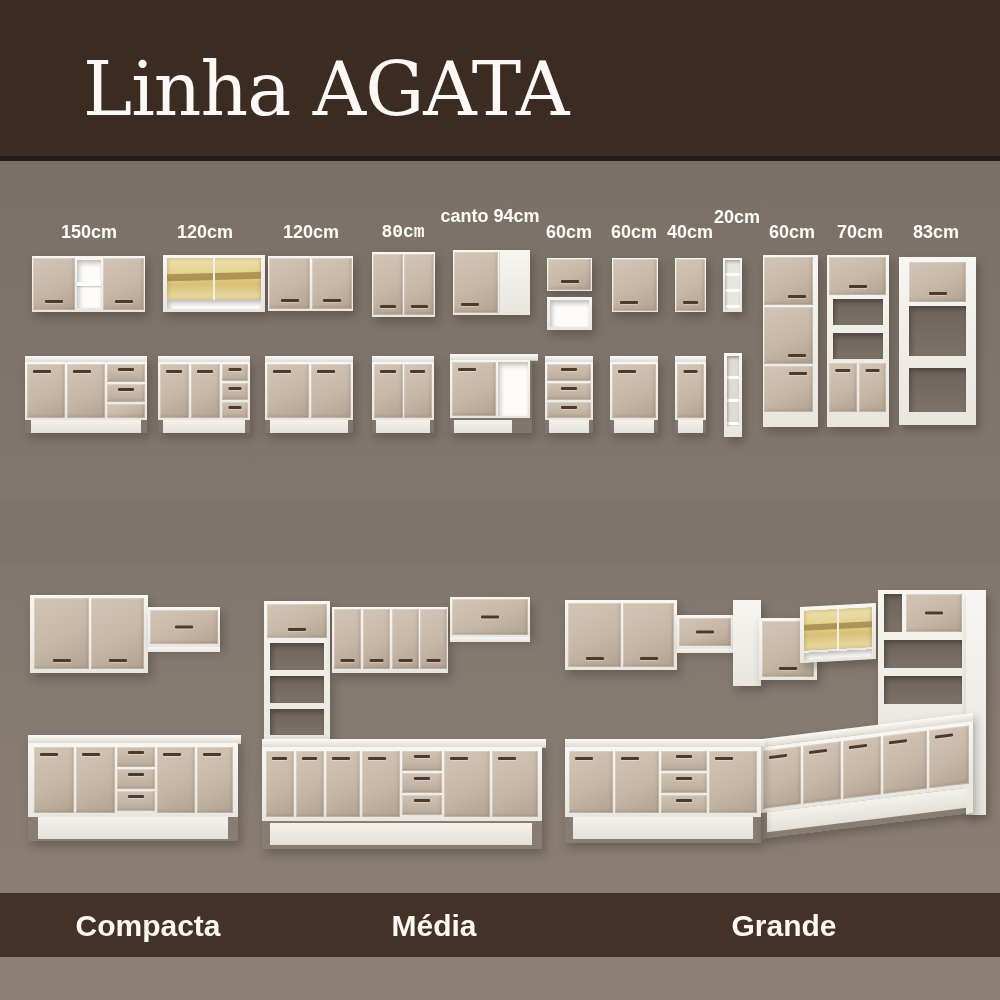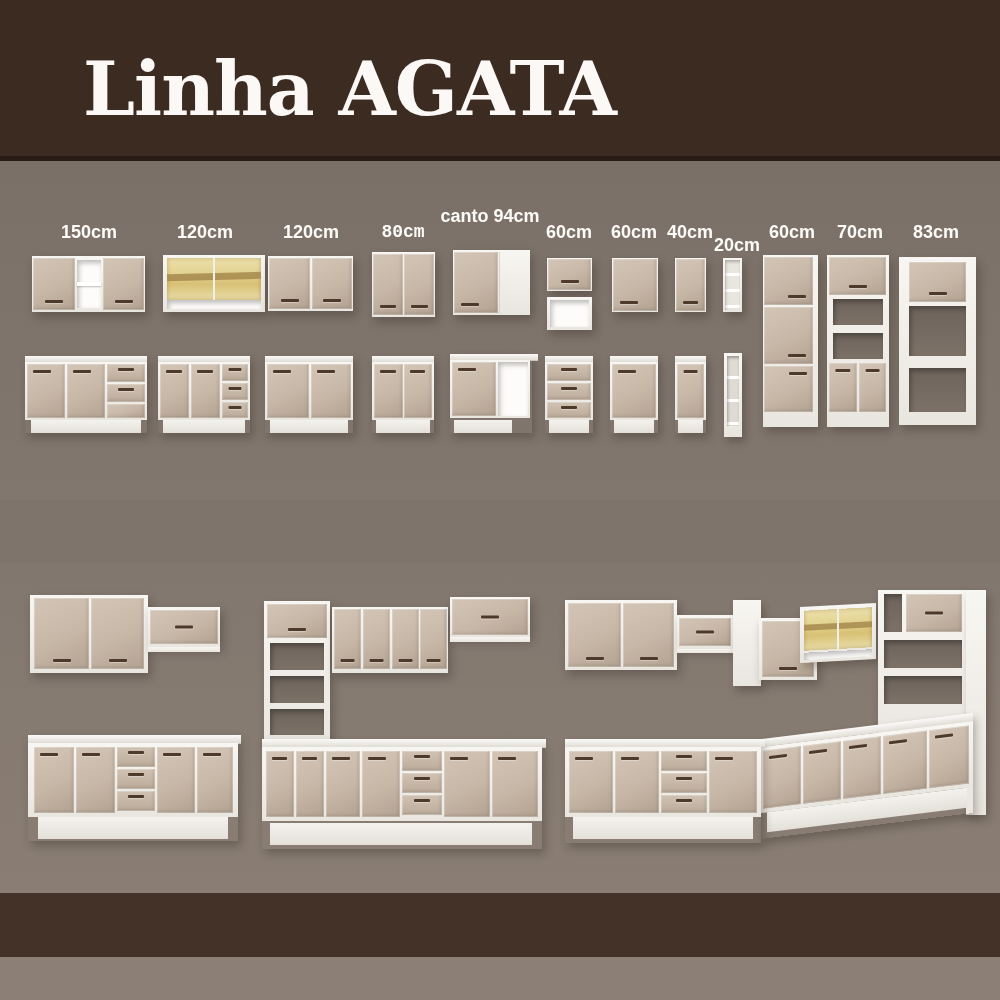--- a/index.html
+++ b/index.html
@@ -30,21 +30,21 @@
   .ni{position:absolute;background:#fdfcfa;box-shadow:inset 2px 3px 5px rgba(0,0,0,.25);}
   .op{position:absolute;background:linear-gradient(180deg,#6d635b,#7d7268);
       box-shadow:inset 2px 3px 5px rgba(0,0,0,.30);}
   .gl{position:absolute;background:linear-gradient(180deg,#ece0ab,#e2d28e 40%,#d8c175 62%,#e9dda9);
       box-shadow:inset 0 0 4px rgba(120,90,30,.4);}
   .ct{position:absolute;background:linear-gradient(#fbfaf8,#e1ddd6);border-bottom:1px solid #c9c4bc;}
   .pl{position:absolute;background:linear-gradient(#f4f2ee,#e4e0d9);}
   .shelfbar{position:absolute;background:#fff;box-shadow:0 1px 2px rgba(0,0,0,.25);}
   
   .eyebrow{color:#fbf8f5;font-size:34px;letter-spacing:.5px;}
-  .title{color:#fbf8f5;font-family:"DejaVu Serif",serif;font-weight:bold;font-size:74px;letter-spacing:-1px;line-height:1;}
+  .title{color:#fbf8f5;font-family:"DejaVu Serif",serif;font-weight:normal;font-size:74px;letter-spacing:-1px;line-height:1;}
   .sizelabel{position:absolute;width:120px;text-align:center;color:#fdfbf8;font-size:18px;font-weight:bold;}
   .bannertext{color:#f8f4f0;font-size:29px;font-weight:bold;letter-spacing:-.2px;}
   .kitchlabel{position:absolute;width:220px;text-align:center;color:#fbf7f3;font-size:30px;font-weight:bold;}
 </style>
 </head>
 <body>
 
 <div id="page">
 
   <div class="m band-brown" style="left:0;top:0;width:1000px;height:156px;">
@@ -55,21 +55,21 @@
   <div class="m" style="left:0;top:161px;width:1000px;height:339px;background:linear-gradient(180deg,#7b7067,#82776e);">
 
     <div class="sizelabel" style="left:29px;top:61px;">150cm</div>
     <div class="sizelabel" style="left:145px;top:61px;">120cm</div>
     <div class="sizelabel" style="left:251px;top:61px;">120cm</div>
     <div class="sizelabel" style="left:343px;top:61px;font-family:Liberation Mono, monospace;">80cm</div>
     <div class="sizelabel" style="left:430px;top:45px;">canto 94cm</div>
     <div class="sizelabel" style="left:509px;top:61px;">60cm</div>
     <div class="sizelabel" style="left:574px;top:61px;">60cm</div>
     <div class="sizelabel" style="left:630px;top:61px;">40cm</div>
-    <div class="sizelabel" style="left:677px;top:74px;">20cm</div>
+    <div class="sizelabel" style="left:677px;top:46px;">20cm</div>
     <div class="sizelabel" style="left:732px;top:61px;">60cm</div>
     <div class="sizelabel" style="left:800px;top:61px;">70cm</div>
     <div class="sizelabel" style="left:876px;top:61px;">83cm</div>
 
     <div class="m w mod" style="left:32px;top:95px;width:113px;height:56px;">
       <div class="d h-bc" style="left:1px;top:2px;width:42px;height:52px;"></div>
       <div class="ni" style="left:45px;top:4px;width:24px;height:48px;">
         <div class="shelfbar" style="left:0;top:22px;width:24px;height:4px;"></div>
       </div>
       <div class="d h-bc" style="left:71px;top:2px;width:41px;height:52px;"></div>
@@ -321,16 +321,19 @@
         <div class="dr" style="left:96px;top:4px;width:46px;height:20px;"></div>
         <div class="dr" style="left:96px;top:26px;width:46px;height:20px;"></div>
         <div class="dr" style="left:96px;top:48px;width:46px;height:18px;"></div>
         <div class="d h-tl" style="left:144px;top:4px;width:48px;height:62px;"></div>
       </div>
       <div class="pl" style="left:8px;top:78px;width:180px;height:22px;"></div>
     </div>
   </div>
 
   <div class="m" style="left:0;top:893px;width:1000px;height:64px;background:#443228;">
+    <div class="kitchlabel" style="left:38px;top:16px;">Compacta</div>
+    <div class="kitchlabel" style="left:324px;top:16px;">Média</div>
+    <div class="kitchlabel" style="left:674px;top:16px;">Grande</div>
   </div>
   <div class="m" style="left:0;top:957px;width:1000px;height:43px;background:#8c8076;"></div>
 
 </div>
 
 </body></html>

